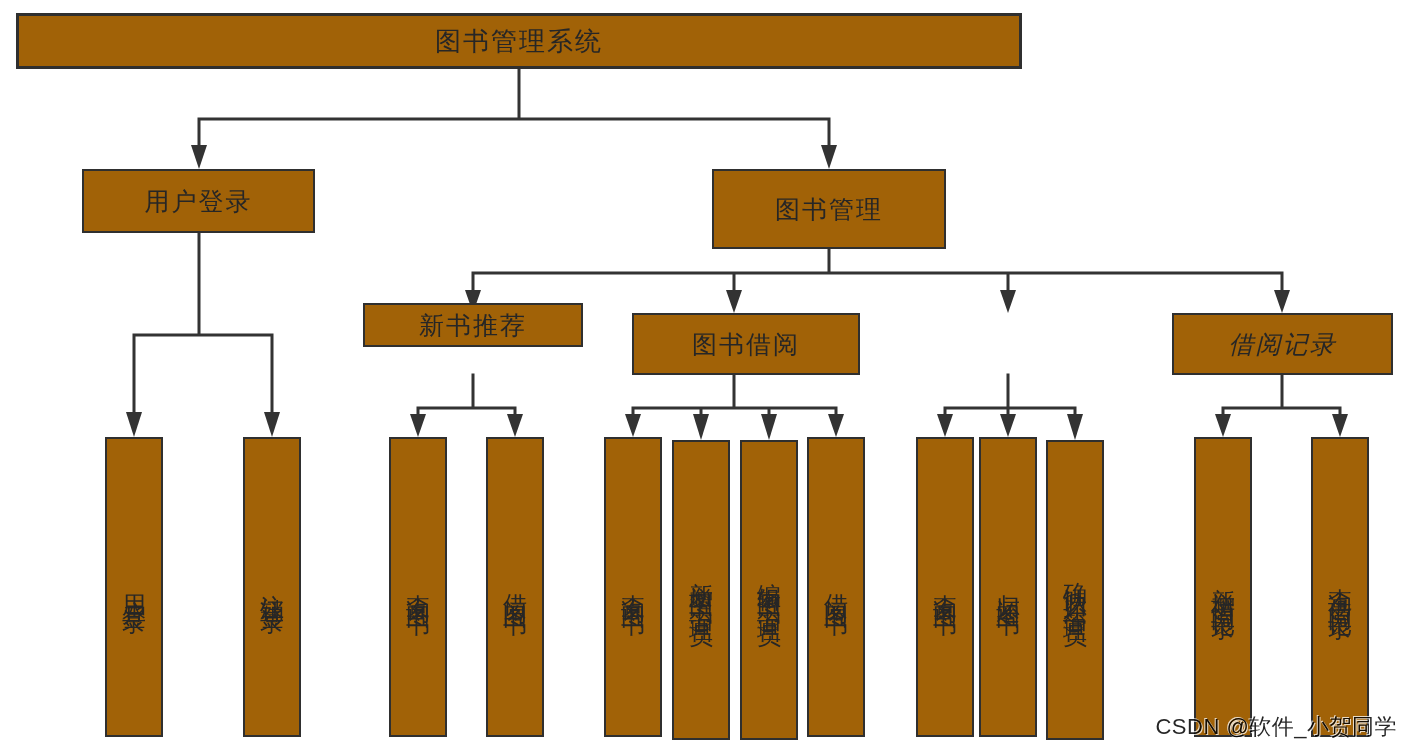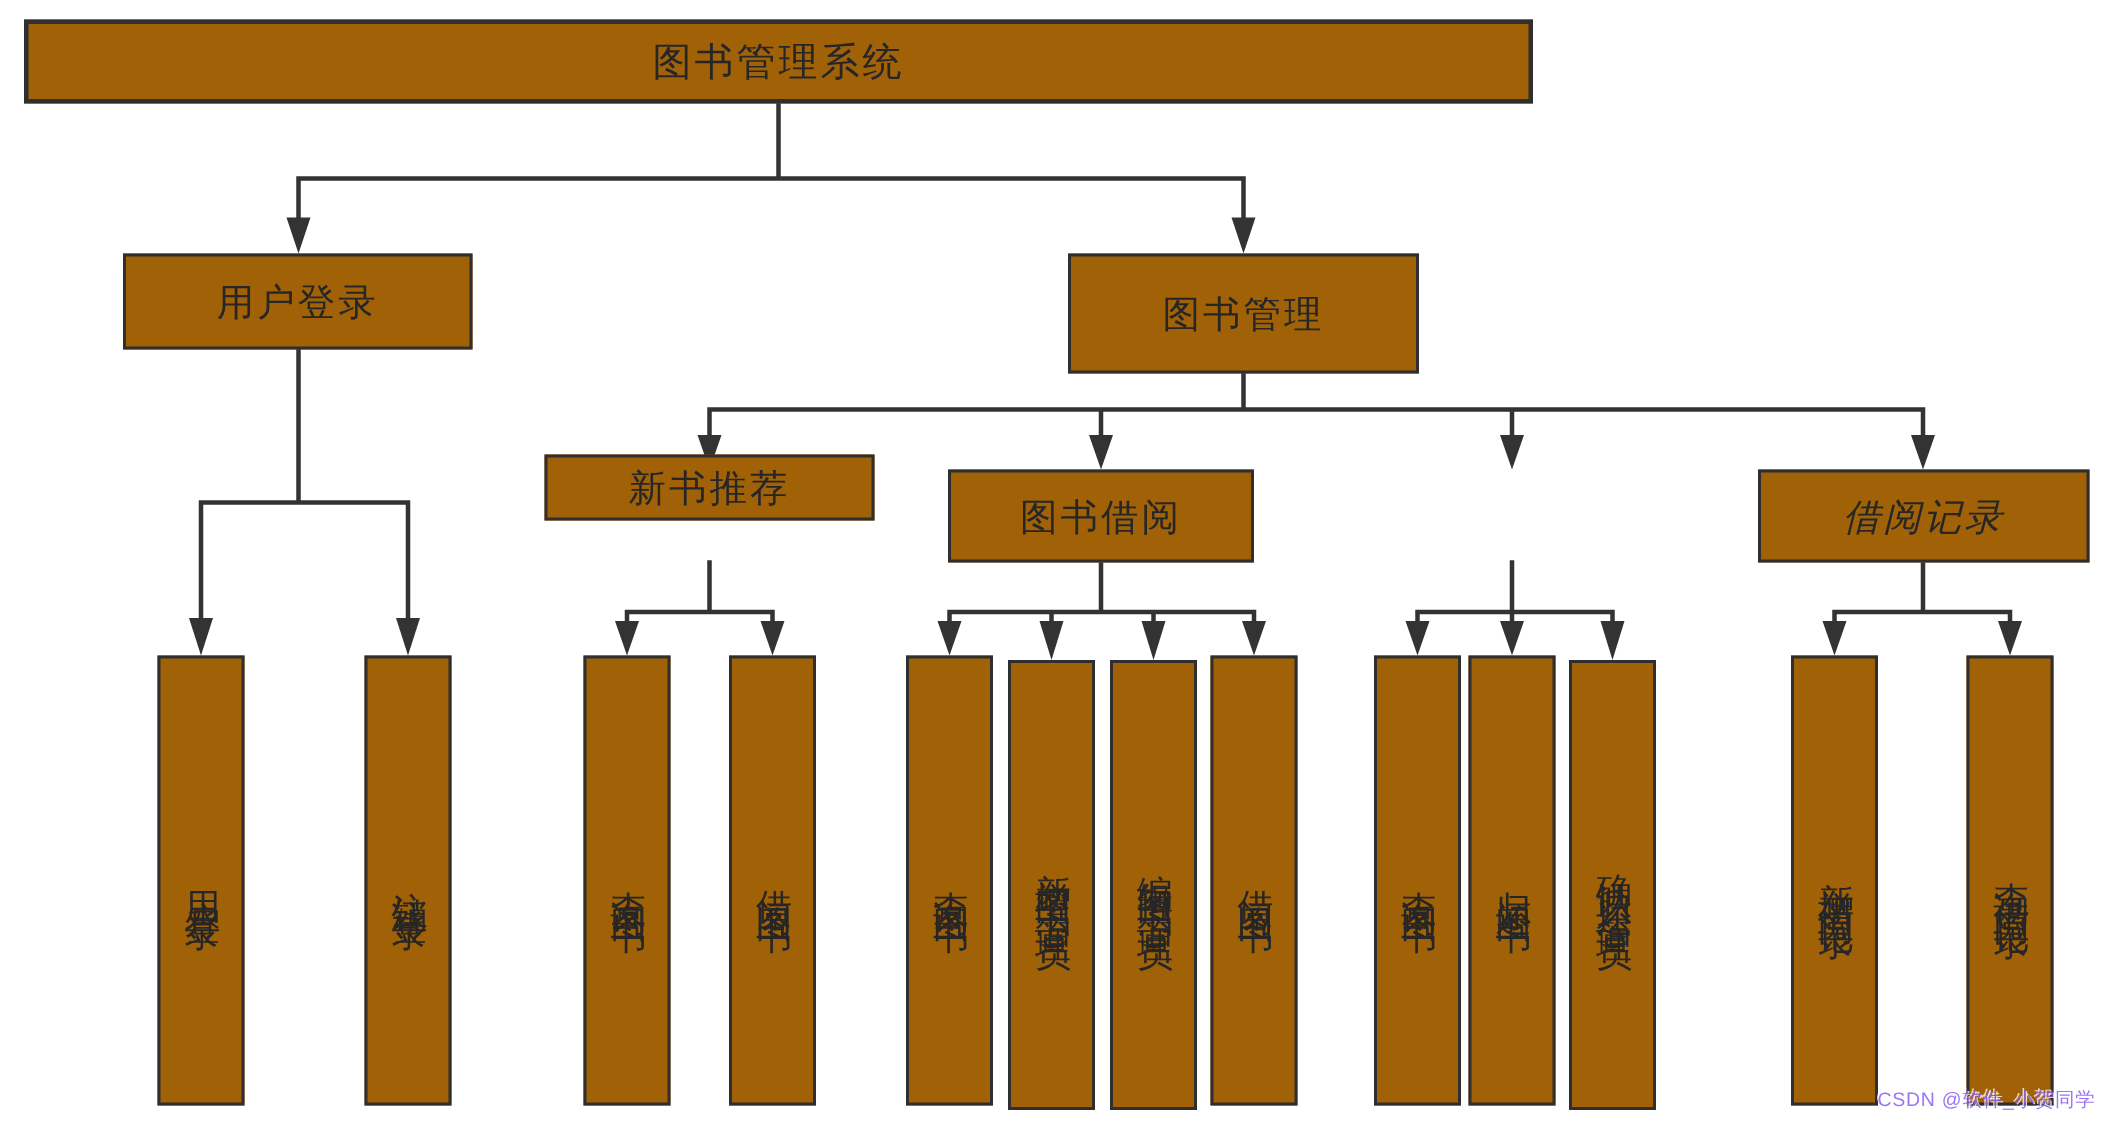--- a/index.html
+++ b/index.html
@@ -14,36 +14,36 @@
     position:absolute; box-sizing:border-box; background:#a16207;
     border:2.5px solid var(--border); color:var(--text);
     display:flex; align-items:center; justify-content:center;
     z-index:2; white-space:nowrap;
   }
   .h  { font-size:25px; letter-spacing:2px; }
   .n-root { left:16px; top:13px; width:1006px; height:56px; border-width:3px; font-size:26px; }
   .n-user-login { left:82px;  top:169px; width:233px; height:64px; }
   .n-book-mgmt  { left:712px; top:169px; width:234px; height:80px;font-family:Liberation Serif, serif; }
   .n-new-rec  { left:363px;  top:303px; width:220px; height:44px; }
-  .n-borrow   { left:632px;  top:313px; width:204px; height:62px; }
+  .n-borrow   { left:632px;  top:313px; width:228px; height:62px; }
   .n-current  { left:902px;  top:313px; width:211px; height:62px; }
   .n-records  { left:1172px; top:313px; width:221px; height:62px;font-style:italic; }
   .v {
     width:58px; height:300px; top:437px; font-size:24px; letter-spacing:6px;
     writing-mode:vertical-rl; text-orientation:mixed;
   }
   .v.shift { top:440px; }
   .l-a1 { left:105px; }  .l-a2 { left:243px; }
   .l-b1 { left:389px; }  .l-b2 { left:486px; }
   .l-c1 { left:604px; }  .l-c2 { left:672px; } .l-c3 { left:740px; } .l-c4 { left:807px; }
   .l-d1 { left:916px; }  .l-d2 { left:979px; } .l-d3 { left:1046px; }
   .l-e1 { left:1194px; } .l-e2 { left:1311px; }
   .watermark {
     position:absolute; right:8px; bottom:5px; z-index:5;
-    font-size:13px; color:#8b5cf6; opacity:0.85; letter-spacing:0.5px;
+    font-size:22px; color:#000000; opacity:0.85; letter-spacing:0.5px;
     text-shadow:1px 1px 0 rgba(255,255,255,0.9), -1px -1px 0 rgba(255,255,255,0.9);
     margin-top:40px;
   }
 </style>
 </head>
 <body>
 
 <div class="stage" style="--line: #333333; --text: #262626; --border: #2f2f2f;">
 
   <svg class="wires" width="1405" height="747" viewBox="0 0 1405 747">

